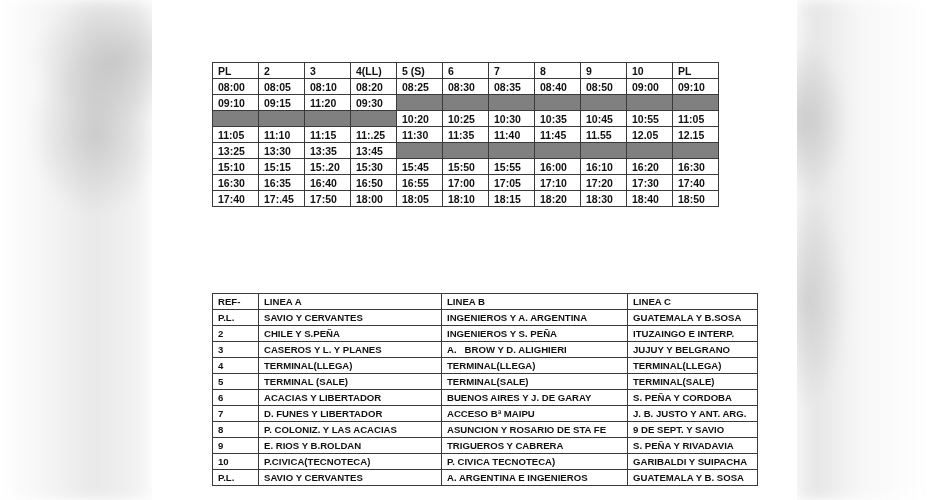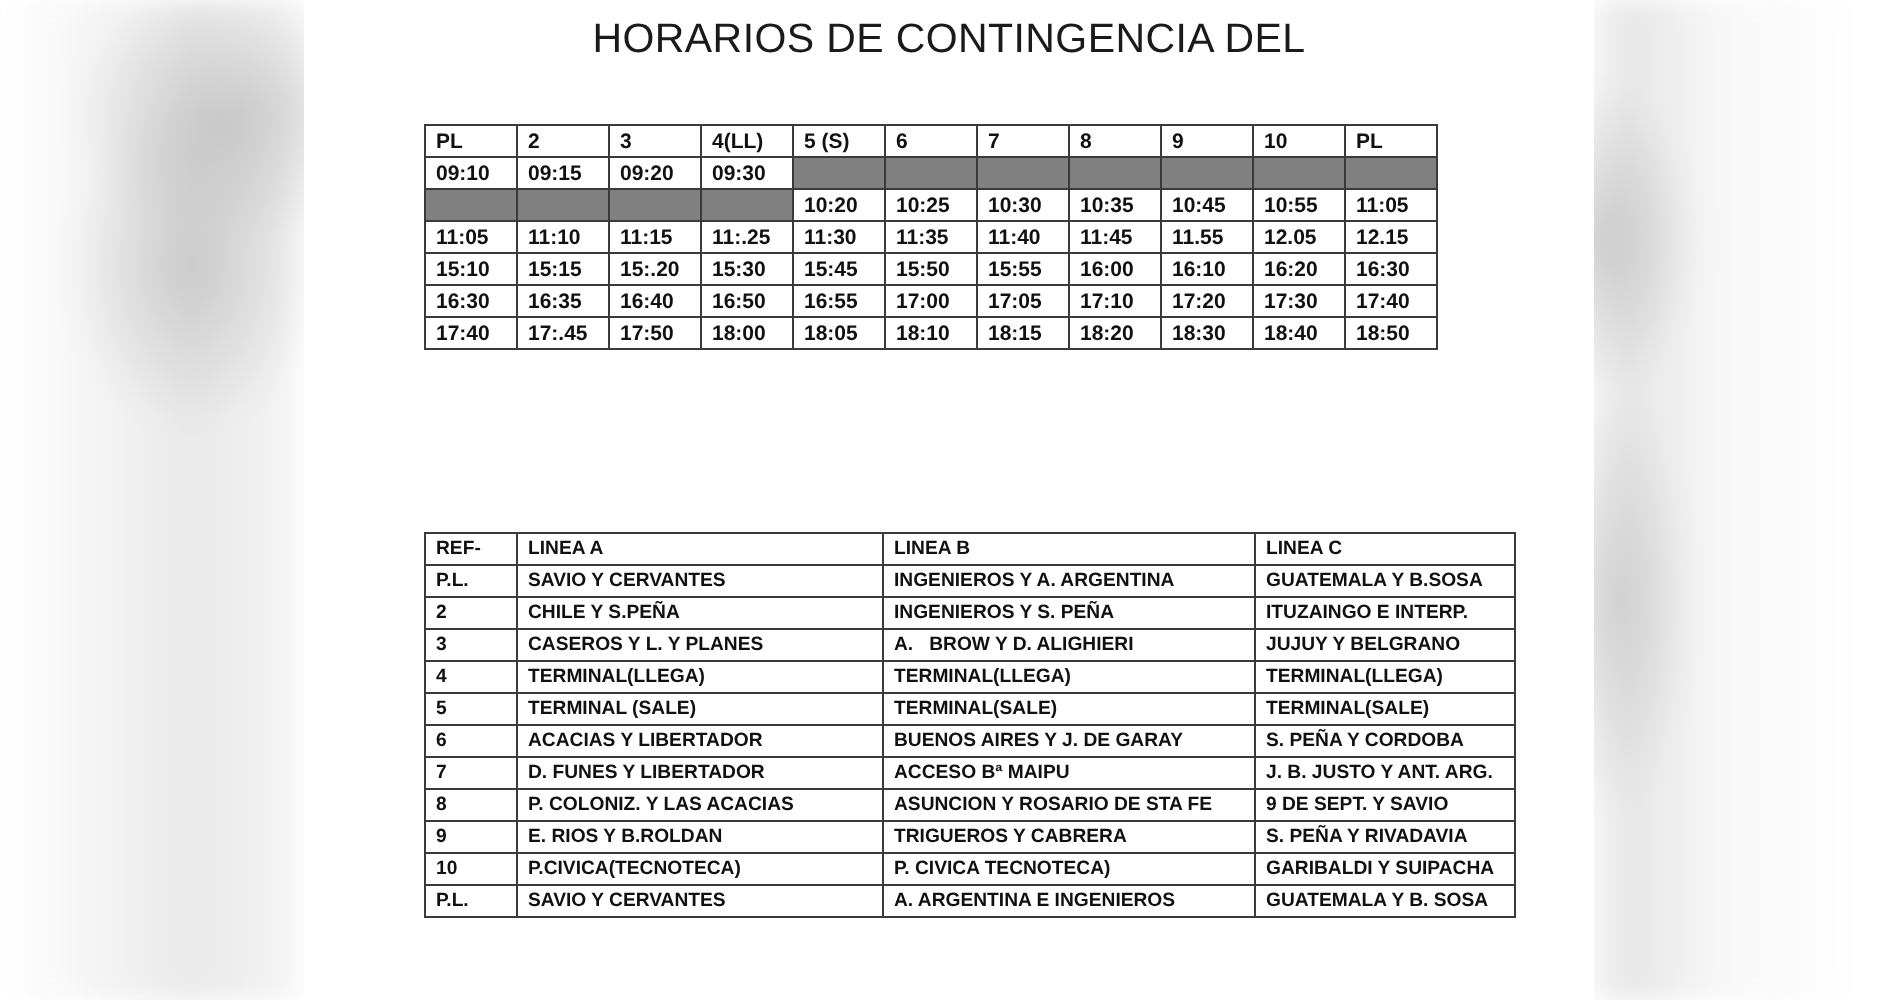--- a/index.html
+++ b/index.html
@@ -100,20 +100,21 @@
   
   .ref-wrap {
     position: absolute;
     left: 60px;
     top: 266px;
   }
   table.ref {
     border-collapse: collapse;
     table-layout: fixed;
     width: 545px;
+    margin-top: 27px;
   }
   table.ref th, table.ref td {
     border: 1px solid #3a3a3a;
     height: 15px;
     font-size: 9.6px;
     font-weight: bold;
     color: #111;
     padding: 0 0 0 5px;
     text-align: left;
     white-space: pre;
@@ -127,21 +128,20 @@
 </style>
 </head>
 <body>
 
 <div id="backdrop"></div>
 <div id="page-sheet"></div>
 
 <div id="doc">
 
   <div class="title-block">
-    <span class="title-line"><span>HORARIOS DE CONTINGENCIA DEL</span></span>
   </div>
 
   <div class="sched-wrap">
     <table class="sched">
       <colgroup id="sched-cols">
           <col class="c0">
           <col class="cx">
           <col class="cx">
           <col class="cx">
           <col class="cx">
@@ -162,23 +162,36 @@
             <th>6</th>
             <th>7</th>
             <th>8</th>
             <th>9</th>
             <th>10</th>
             <th>PL</th>
           </tr>
         </thead>
       <tbody id="sched-body">
           <tr>
+            <td>08:00</td>
+            <td>08:05</td>
+            <td>08:10</td>
+            <td>08:20</td>
+            <td>08:25</td>
+            <td>08:30</td>
+            <td>08:35</td>
+            <td>08:40</td>
+            <td>08:50</td>
+            <td>09:00</td>
+            <td>09:10</td>
+          </tr>
+          <tr>
             <td>09:10</td>
             <td>09:15</td>
-            <td>09:20</td>
+            <td>11:20</td>
             <td>09:30</td>
             <td class="blank"></td>
             <td class="blank"></td>
             <td class="blank"></td>
             <td class="blank"></td>
             <td class="blank"></td>
             <td class="blank"></td>
             <td class="blank"></td>
           </tr>
           <tr>
@@ -199,20 +212,33 @@
             <td>11:10</td>
             <td>11:15</td>
             <td>11:.25</td>
             <td>11:30</td>
             <td>11:35</td>
             <td>11:40</td>
             <td>11:45</td>
             <td>11.55</td>
             <td>12.05</td>
             <td>12.15</td>
+          </tr>
+          <tr>
+            <td>13:25</td>
+            <td>13:30</td>
+            <td>13:35</td>
+            <td>13:45</td>
+            <td class="blank"></td>
+            <td class="blank"></td>
+            <td class="blank"></td>
+            <td class="blank"></td>
+            <td class="blank"></td>
+            <td class="blank"></td>
+            <td class="blank"></td>
           </tr>
           <tr>
             <td>15:10</td>
             <td>15:15</td>
             <td>15:.20</td>
             <td>15:30</td>
             <td>15:45</td>
             <td>15:50</td>
             <td>15:55</td>
             <td>16:00</td>

